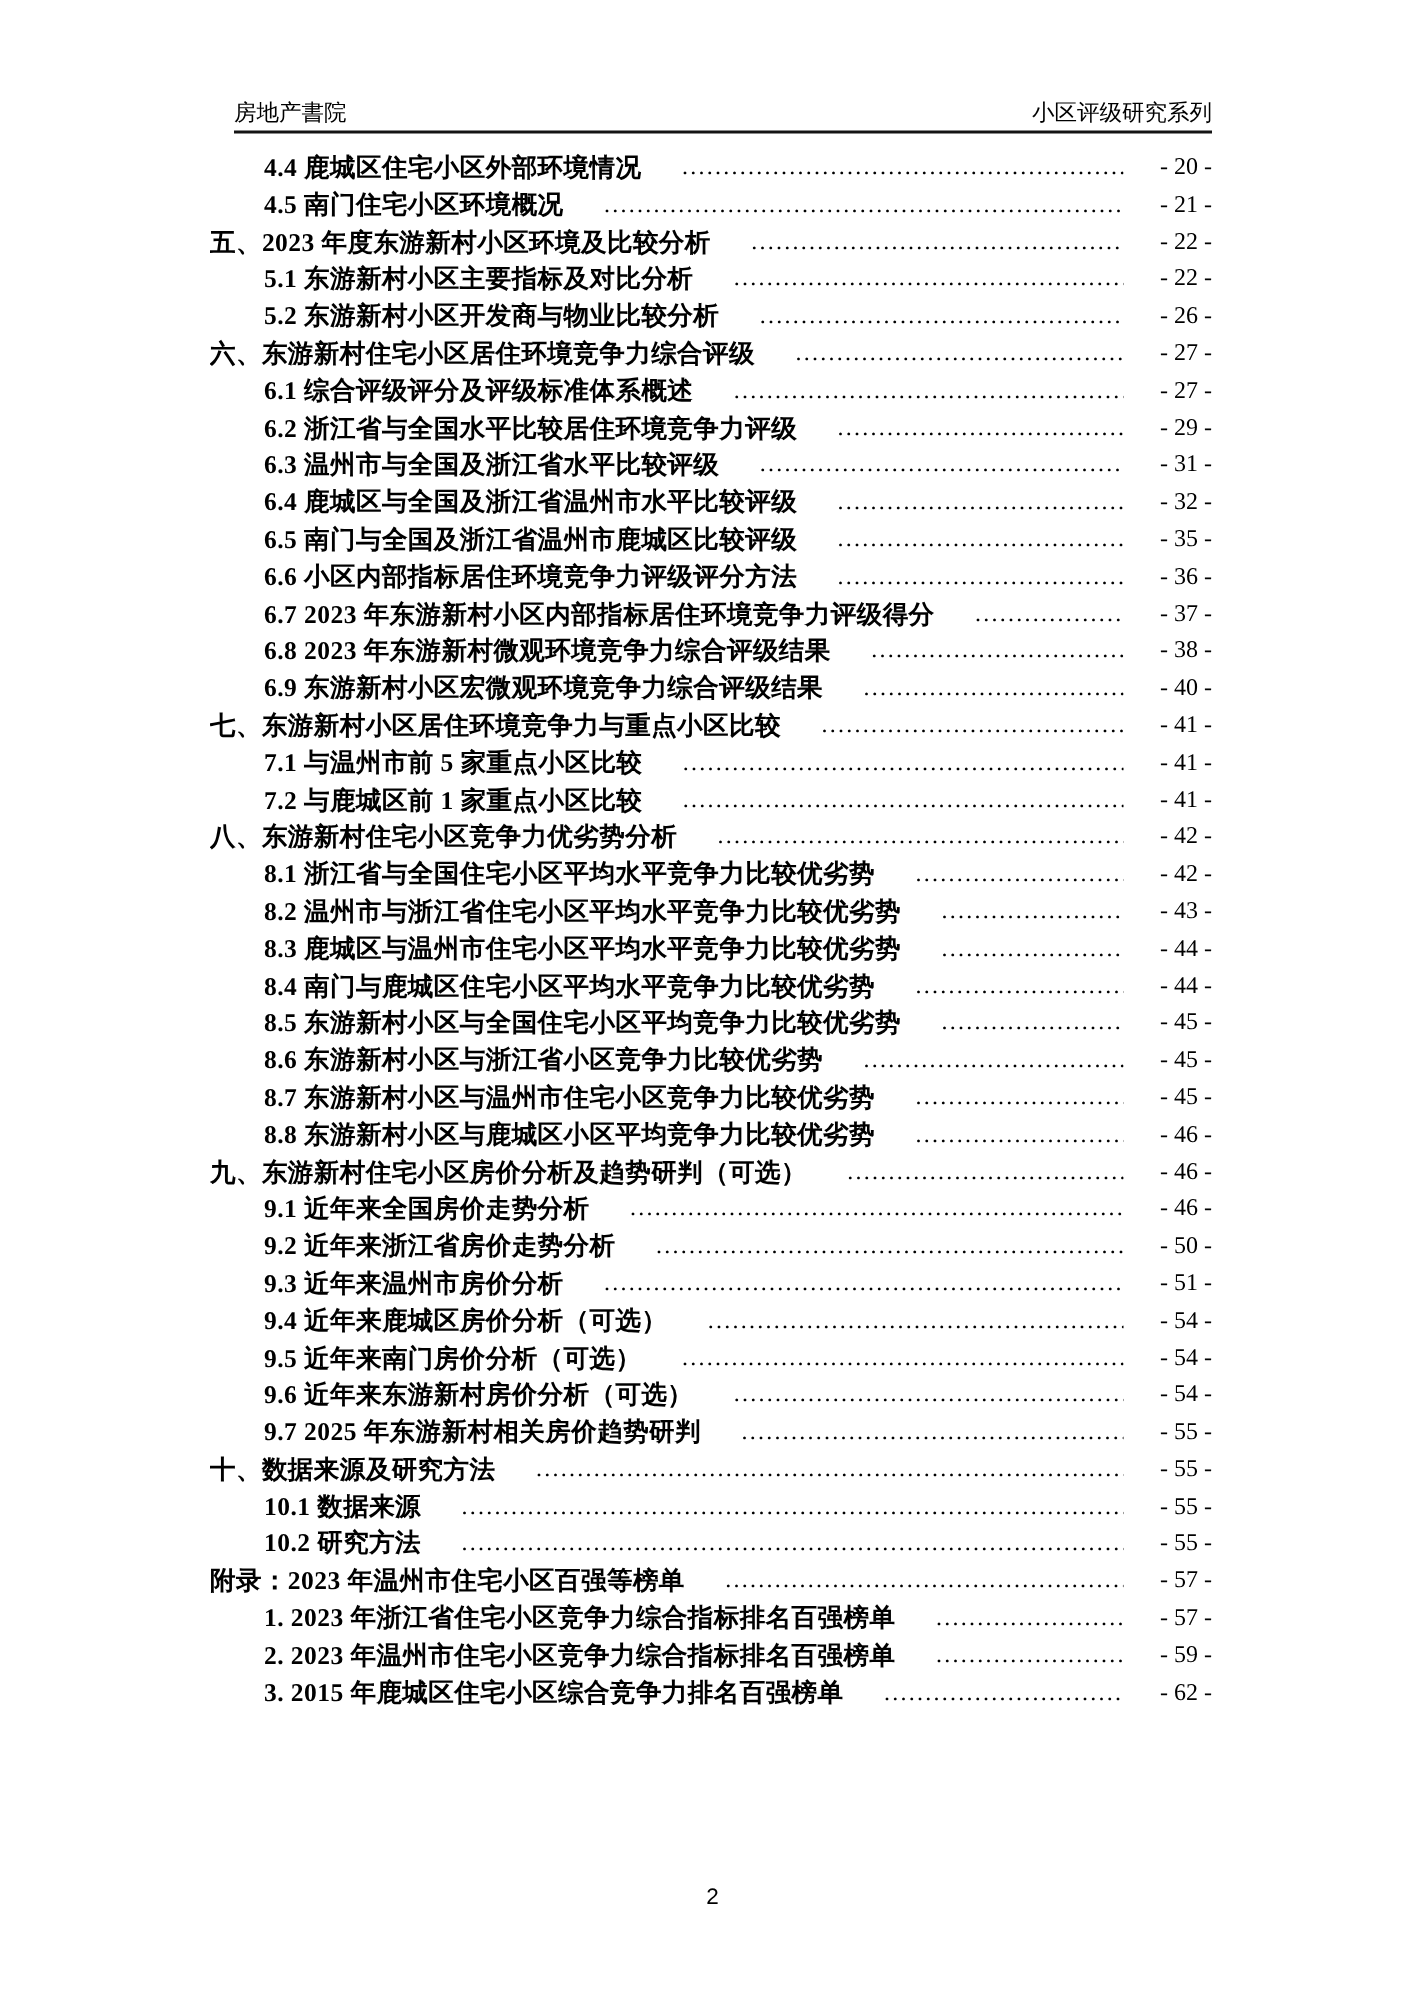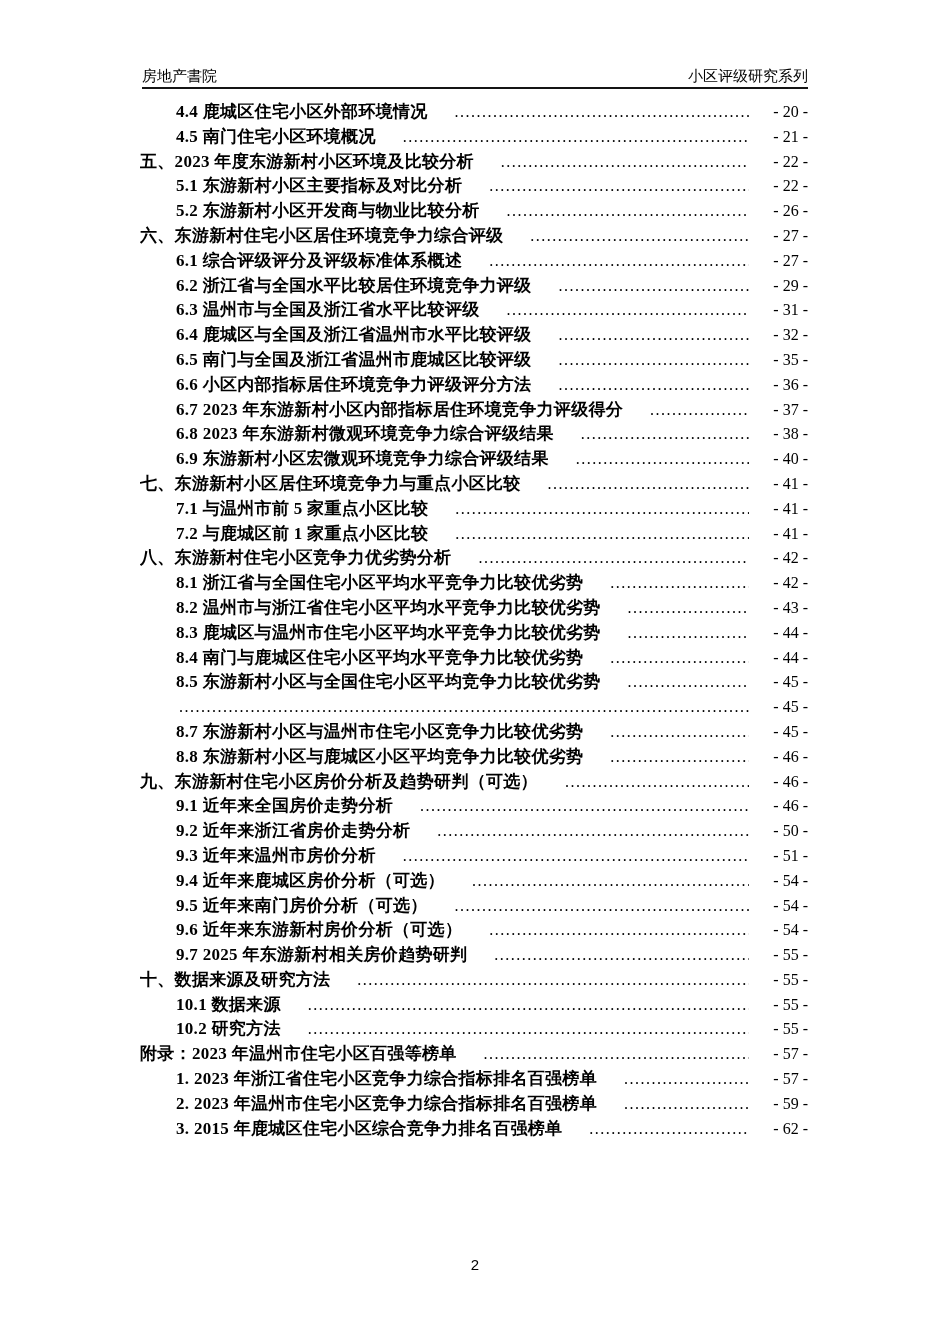--- a/index.html
+++ b/index.html
@@ -8,21 +8,21 @@
     width:950px;height:1344px;
     margin:0 auto;
     background:#ffffff;
     color:#000;
     font-family:"Liberation Serif", serif;
     overflow:hidden;
   }
   
   .header{
     position:absolute;
-    left:142px;right:142px;top:66px;
+    left:156px;right:142px;top:66px;
     display:flex;
     justify-content:space-between;
     align-items:flex-end;
     font-family:"Liberation Sans", sans-serif;
     font-size:15px;
     line-height:20px;
     border-bottom:2px solid #141414;
     padding-bottom:1px;
   }
   
@@ -194,20 +194,21 @@
       <span class="toc-title">8.4 南门与鹿城区住宅小区平均水平竞争力比较优劣势</span>
       <span class="toc-leader">............................................................................................................................................................................................................................................................................................................</span>
       <span class="toc-page">- 44 -</span>
     </div>
       <div class="toc-row lvl2">
       <span class="toc-title">8.5 东游新村小区与全国住宅小区平均竞争力比较优劣势</span>
       <span class="toc-leader">............................................................................................................................................................................................................................................................................................................</span>
       <span class="toc-page">- 45 -</span>
     </div>
       <div class="toc-row lvl2">
+      <span class="toc-title">8.6 东游新村小区与浙江省小区竞争力比较优劣势</span>
       <span class="toc-leader">............................................................................................................................................................................................................................................................................................................</span>
       <span class="toc-page">- 45 -</span>
     </div>
       <div class="toc-row lvl2">
       <span class="toc-title">8.7 东游新村小区与温州市住宅小区竞争力比较优劣势</span>
       <span class="toc-leader">............................................................................................................................................................................................................................................................................................................</span>
       <span class="toc-page">- 45 -</span>
     </div>
       <div class="toc-row lvl2">
       <span class="toc-title">8.8 东游新村小区与鹿城区小区平均竞争力比较优劣势</span>

